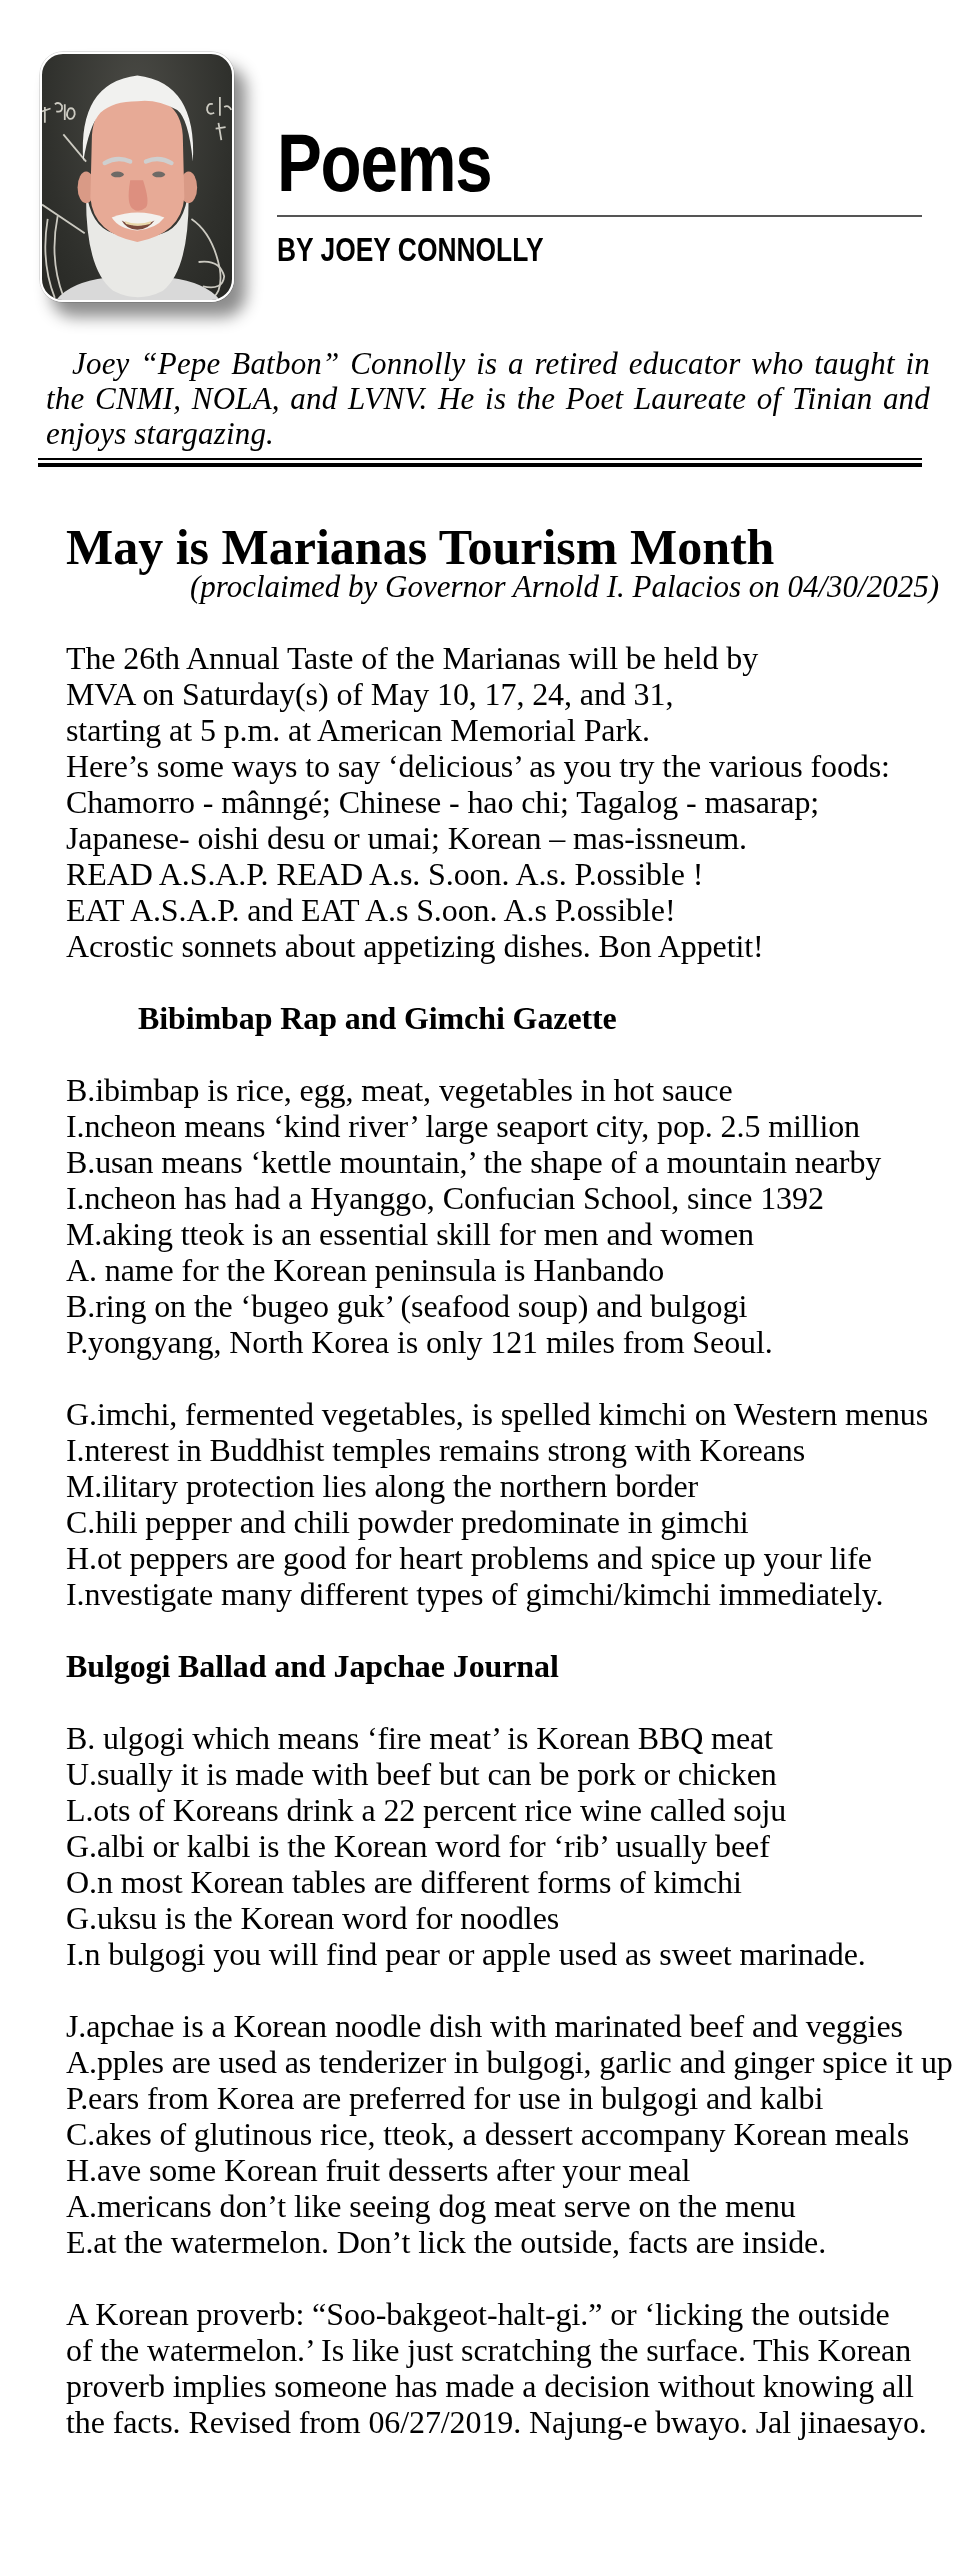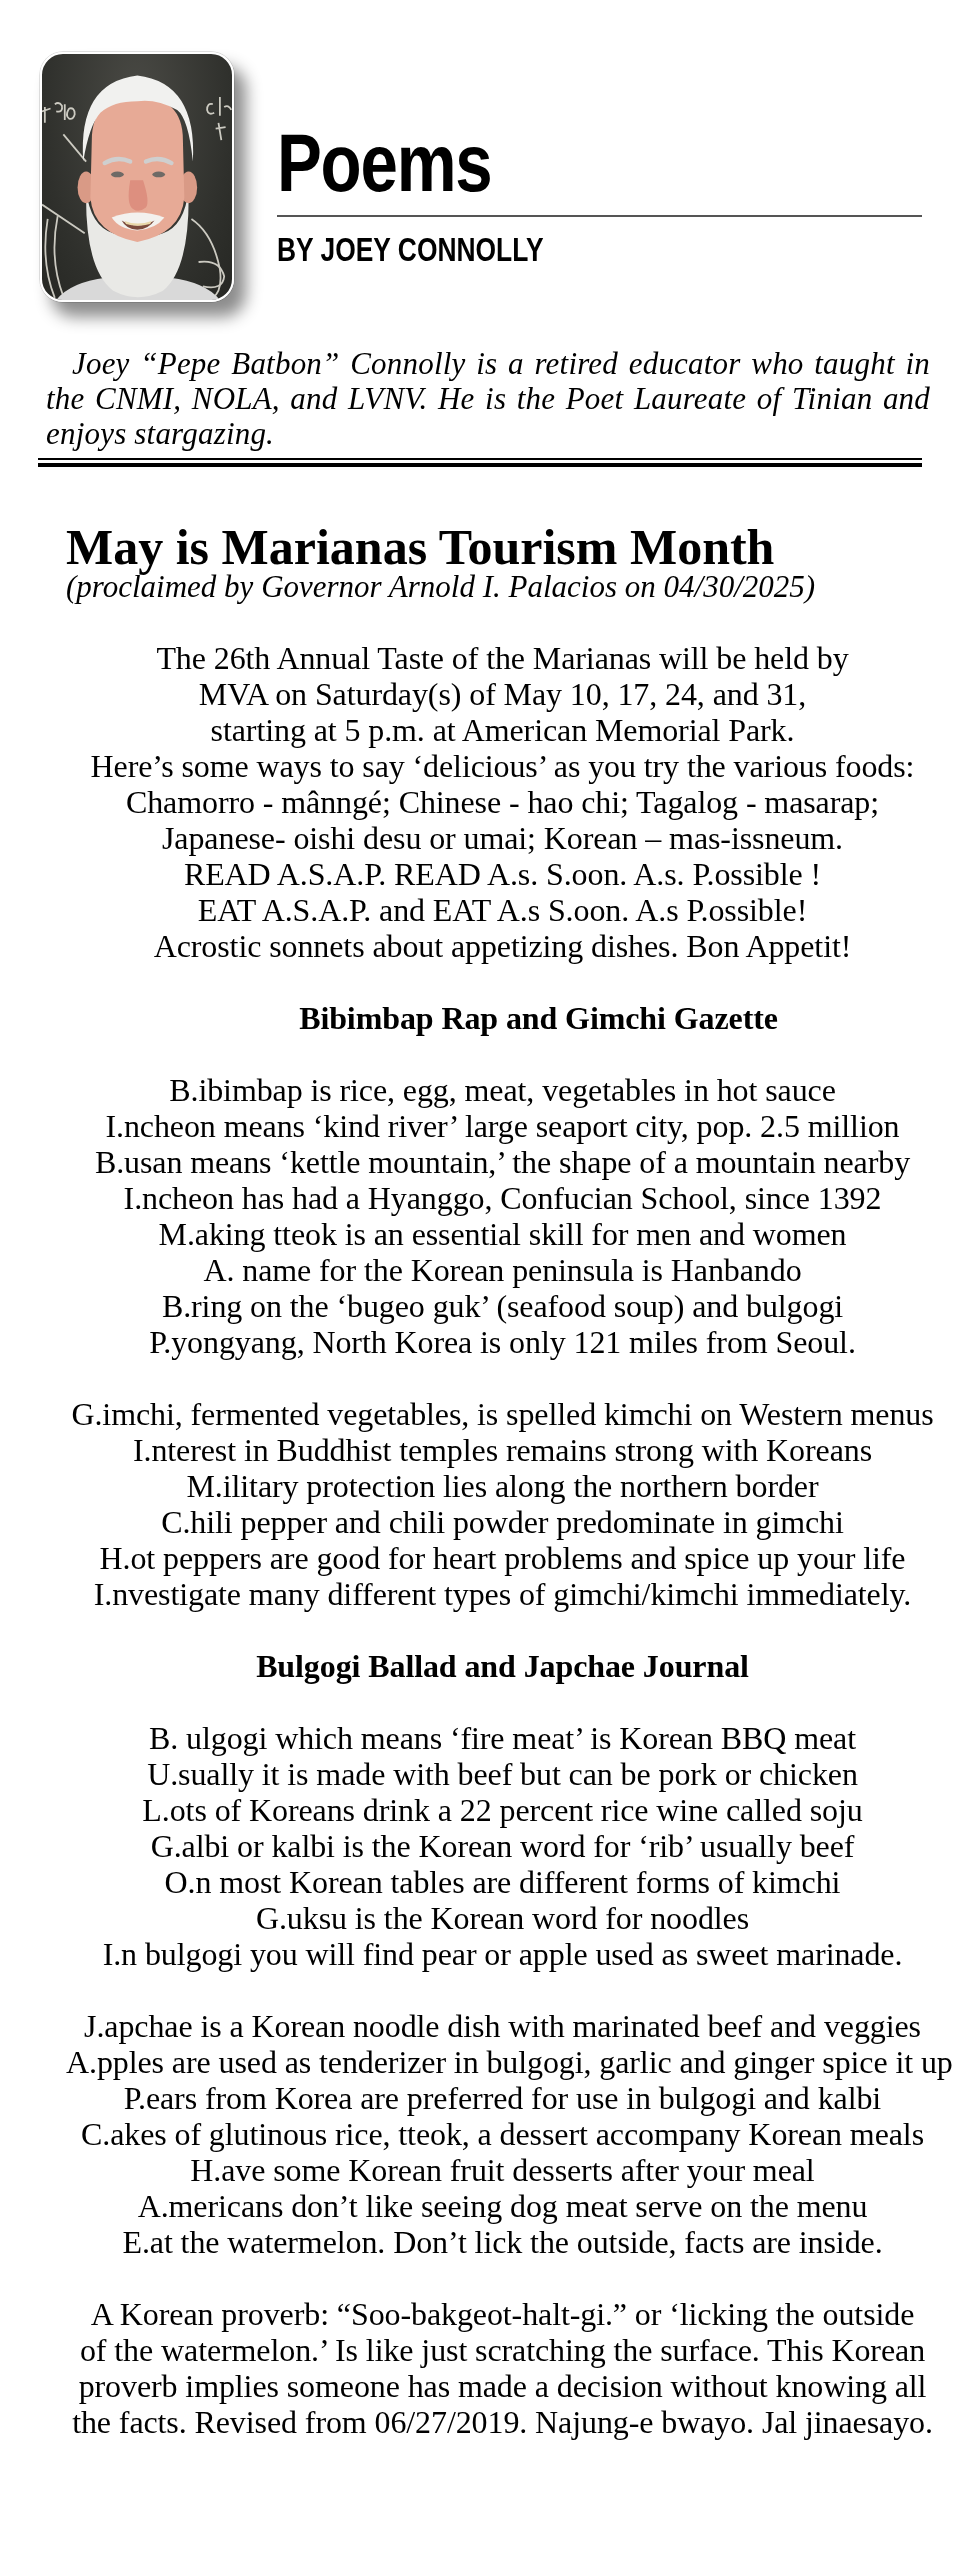--- a/index.html
+++ b/index.html
@@ -48,28 +48,28 @@
 
   
   .article {
     position: absolute; left: 66px; top: 525px; width: 873px;
     font-family: "Liberation Serif", serif; color: #000;
   }
   .article-title {
     font-weight: bold; font-size: 50px; line-height: 44px; margin: 0; white-space: nowrap;
   }
   .article-subtitle {
-    font-style: italic; font-size: 31px; line-height: 35px; margin: 0; white-space: nowrap;
+    font-style: italic; font-size: 31px; line-height: 35px; margin: 0; white-space: nowrap; text-align: right;
   }
   .body-text {
     font-size: 32px; line-height: 36px; white-space: nowrap; letter-spacing: -0.1px;
   }
   .line { display: block; height: 36px; }
   .gap { display: block; height: 36px; }
-  .intro { margin-top: 36px; text-align: center; }
+  .intro { margin-top: 36px; }
   .poem-heading {
     display: block; font-weight: bold; height: 36px;
   }
   .poem-heading.indented { padding-left: 72px; }
 </style>
 </head>
 <body>
 
 <div class="photo">
   <svg viewBox="0 0 267 343" preserveAspectRatio="none">

